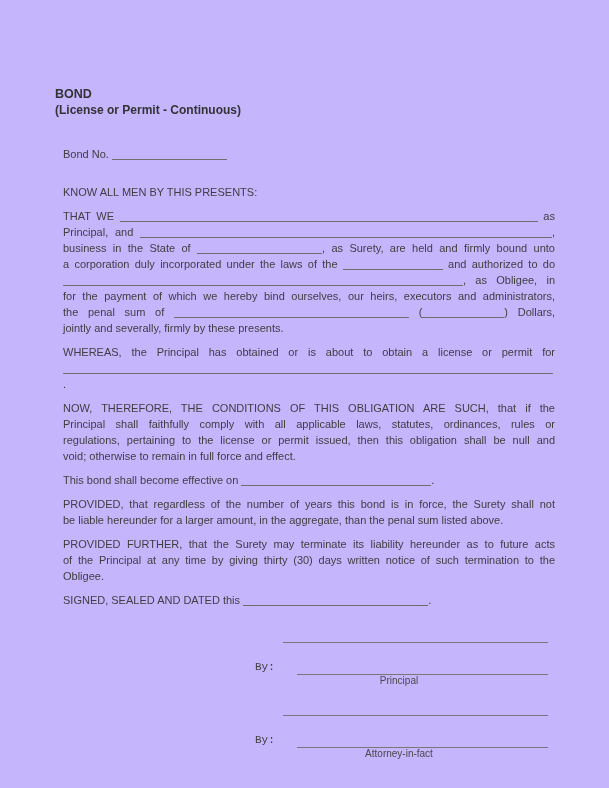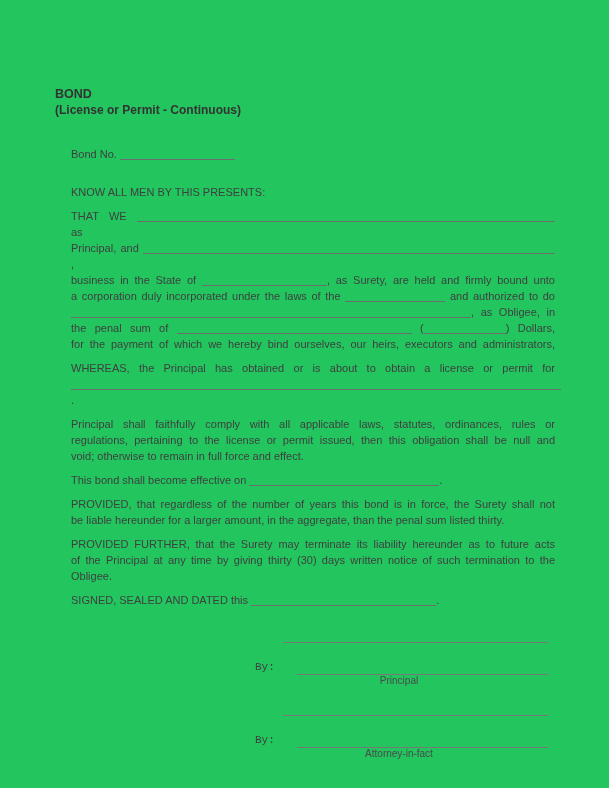--- a/index.html
+++ b/index.html
@@ -2,40 +2,40 @@
 <html><head>
 <meta charset="utf-8">
 <style>
   html, body { margin: 0; padding: 0; background: #ffffff; }
   .page {
     position: relative;
     width: 609px;
     height: 788px;
     box-sizing: border-box;
     padding: 86px 54px 16px 55px;
-    background: #22c55e;
+    background: #c4b5fd;
     font-family: "Liberation Sans", "DejaVu Sans", sans-serif;
     font-size: 11px;
     line-height: 16px;
     color: #3f3f3f;
     overflow: hidden;
   }
   .doc-title {
     font-weight: bold;
     font-size: 12.5px;
     color: #333333;
     line-height: 16px;
   }
   .doc-subtitle {
     font-weight: bold;
     font-size: 12px;
     color: #333333;
     line-height: 16px;
   }
-  .para { margin: 8px 0 0 16px; }
+  .para { margin: 8px 0 0 8px; }
   #sec-bond-no { margin-top: 28px; }
   #sec-presents { margin-top: 22px; }
   .line { line-height: 16px; min-height: 16px; }
   .line.just { text-align: justify; text-align-last: justify; }
   .blank {
     display: inline-block;
     height: 11px;
     border-bottom: 1px solid #6e6e6e;
     vertical-align: -2px;
   }
@@ -89,42 +89,44 @@
   <div class="para" id="sec-presents">
       <div class="line">KNOW ALL MEN BY THIS PRESENTS:</div>
     </div>
 
   <div class="para">
       <div class="line just">THAT WE <span class="blank" style="width: 418px;"></span> as</div>
       <div class="line just">Principal, and <span class="blank" style="width: 412px;"></span>,</div>
       <div class="line just">business in the State of <span class="blank" style="width: 125px;"></span>, as Surety, are held and firmly bound unto</div>
       <div class="line just">a corporation duly incorporated under the laws of the <span class="blank" style="width: 100px;"></span> and authorized to do</div>
       <div class="line just"><span class="blank" style="width: 400px;"></span>, as Obligee, in</div>
+      <div class="line just">for the payment of which we hereby bind ourselves, our heirs, executors and administrators,</div>
       <div class="line just">the penal sum of <span class="blank" style="width: 235px;"></span> (<span class="blank" style="width: 82px;"></span>) Dollars,</div>
-      <div class="line just">for the payment of which we hereby bind ourselves, our heirs, executors and administrators,</div>
+      <div class="line">jointly and severally, firmly by these presents.</div>
     </div>
 
   <div class="para">
       <div class="line just">WHEREAS, the Principal has obtained or is about to obtain a license or permit for</div>
       <div class="line"><span class="blank" style="width: 490px;"></span>.</div>
     </div>
 
   <div class="para">
+      <div class="line just">NOW, THEREFORE, THE CONDITIONS OF THIS OBLIGATION ARE SUCH, that if the</div>
       <div class="line just">Principal shall faithfully comply with all applicable laws, statutes, ordinances, rules or</div>
       <div class="line just">regulations, pertaining to the license or permit issued, then this obligation shall be null and</div>
       <div class="line">void; otherwise to remain in full force and effect.</div>
     </div>
 
   <div class="para">
       <div class="line">This bond shall become effective on <span class="blank" style="width: 190px;"></span>.</div>
     </div>
 
   <div class="para">
       <div class="line just">PROVIDED, that regardless of the number of years this bond is in force, the Surety shall not</div>
-      <div class="line">be liable hereunder for a larger amount, in the aggregate, than the penal sum listed thirty.</div>
+      <div class="line">be liable hereunder for a larger amount, in the aggregate, than the penal sum listed above.</div>
     </div>
 
   <div class="para">
       <div class="line just">PROVIDED FURTHER, that the Surety may terminate its liability hereunder as to future acts</div>
       <div class="line just">of the Principal at any time by giving thirty (30) days written notice of such termination to the</div>
       <div class="line">Obligee.</div>
     </div>
 
   <div class="para">
       <div class="line">SIGNED, SEALED AND DATED this <span class="blank" style="width: 185px;"></span>.</div>

